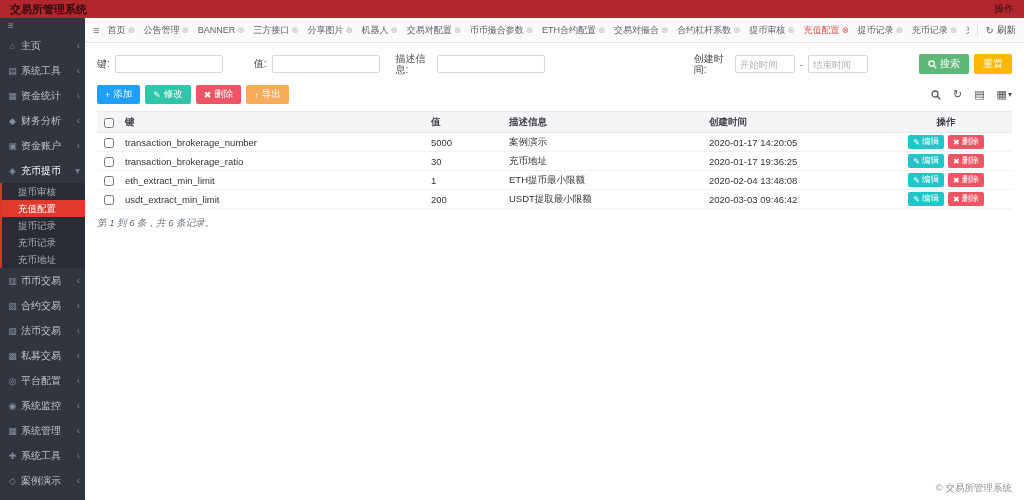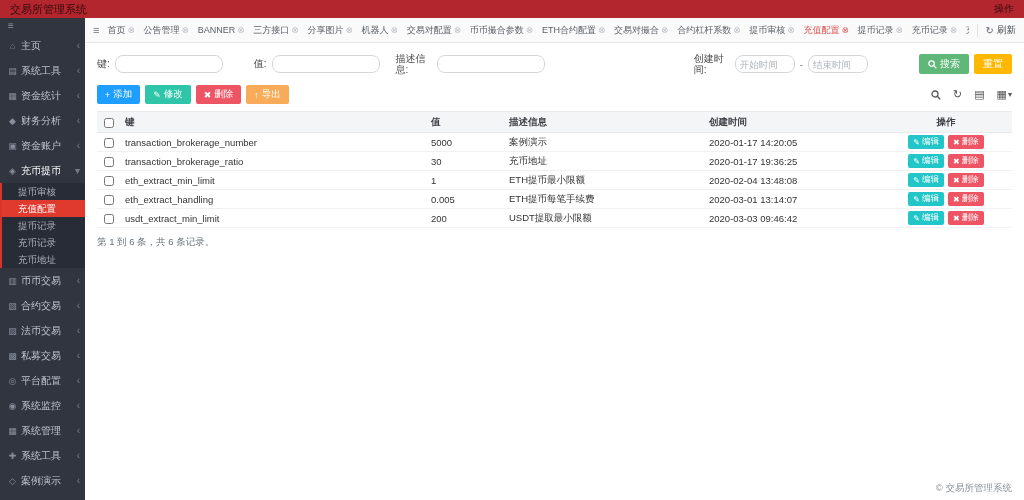--- a/index.html
+++ b/index.html
@@ -6,21 +6,21 @@
   html,body{ width:1024px; height:500px; margin:0; overflow:hidden;
     font-family:"Liberation Sans","DejaVu Sans",sans-serif; background:#fff; }
   :root{
     --header-bg:#b4262e; --sidebar-bg:#313540; --submenu-bg:#282c36;
     --active-red:#e0392e; --tab-active:#d9534f; --accent-blue:#1e9fff;
     --accent-teal:#2ec5a8; --accent-teal2:#23c6c8; --accent-red:#ed5565;
     --accent-orange:#f8ac59; --accent-orange2:#ffb800; --accent-green:#5fb878;
   }
   .header{ height:18px; background:var(--header-bg); display:flex; align-items:center;
     justify-content:space-between; padding:0 10px; font-size:11px; }
-  .app-title{ font-weight:400; color:rgba(0,0,0,.72); }
+  .app-title{ font-weight:700; color:rgba(0,0,0,.72); }
   .header-right{ color:rgba(0,0,0,.68); font-size:10px; cursor:pointer; }
   .main{ display:flex; height:482px; }
   
   .sidebar{ width:85px; min-width:85px; background:var(--sidebar-bg); overflow:hidden; }
   .side-toggle{ height:15px; display:flex; align-items:center; padding:0 8px;
     color:#8d93a0; font-size:10px; cursor:pointer; }
   .side-item{ height:25px; display:flex; align-items:center; padding:0 5px 0 7px;
     font-size:10px; color:#c0c4cc; cursor:pointer; white-space:nowrap; }
   .side-item .s-icon{ width:11px; margin-right:3px; font-size:9px; color:#878e9b; text-align:center; }
   .side-item .s-label{ flex:1; overflow:hidden; }
@@ -41,21 +41,21 @@
   .tab-close{ color:#b7bcc2; font-size:8.5px; }
   .tab.active{ color:var(--tab-active); }
   .tab.active .tab-close{ color:inherit; }
   .refresh{ display:flex; align-items:center; gap:3px; font-size:9.5px; color:#4a4f55;
     padding-left:8px; border-left:1px solid #e3e3e3; cursor:pointer; }
   .r-icon{ font-size:10px; color:#667; }
   .page{ padding:8px 12px 0; flex:1; }
   
   .filters{ display:flex; align-items:center; font-size:10px; color:#4a4a4a; margin:2px 0 10px; gap:5px; }
   label.wrap{ width:36px; line-height:1.12; display:inline-block; }
-  .txt{ height:18px; border:1px solid #d4d7da; border-radius:8px; font-size:9.5px;
+  .txt{ height:18px; border:1px solid #d4d7da; border-radius:2px; font-size:9.5px;
     padding:0 4px; width:108px; color:#333; outline:none; background:#fff; font-family:inherit; }
   .txt::placeholder{ color:#aeb3b8; }
   .txt.time{ width:60px; }
   .time-group{ margin-left:auto; display:flex; align-items:center; gap:5px; }
   .sep{ color:#888; }
   .btn{ display:inline-flex; align-items:center; gap:3px; border:none; border-radius:2px;
     color:#fff; cursor:pointer; font-family:inherit; }
   .btn-search{ background:var(--accent-green); height:20px; padding:0 9px; font-size:10px;margin-left:46px; }
   .btn-reset{ background:var(--accent-orange2); height:20px; padding:0 9px; font-size:10px; }
   
@@ -80,21 +80,21 @@
   input[type=checkbox]{ width:10px; height:10px; margin:0; vertical-align:middle; }
   .col-value{ width:78px; }
   .col-desc{ width:200px; }
   .col-time{ width:175px; }
   .col-ops{ width:132px; text-align:center; }
   .pill{ display:inline-flex; align-items:center; gap:2px; height:14px; padding:0 5px;
     border:none; border-radius:2px; color:#fff; font-size:8.5px; cursor:pointer; margin:0 2px; font-family:inherit; }
   .p-edit{ background:var(--accent-teal2); }
   .p-del{ background:var(--accent-red); }
   .pi{ font-size:8px; }
-  .summary{ font-size:9.5px; color:#667077; margin-top:8px; }
+  .summary{ font-size:9.5px; color:#667077; margin-top:8px;font-style:italic; }
   .copyright{ position:absolute; right:12px; bottom:5px; font-size:9.5px; color:#8a8f94; }
 </style>
 </head>
 <body>
 
 <div class="header">
   <span class="app-title">交易所管理系统</span>
   <span class="header-right">操作</span>
 </div>
 
@@ -355,28 +355,20 @@
             <tr>
               <td class="c-check"><input type="checkbox" style=""></td>
               <td class="col-key">eth_extract_min_limit</td>
               <td class="col-value">1</td>
               <td class="col-desc">ETH提币最小限额</td>
               <td class="col-time">2020-02-04 13:48:08</td>
               <td class="col-ops"><button class="pill p-edit"><span class="pi">✎</span>编辑</button><button class="pill p-del"><span class="pi">✖</span>删除</button></td>
             </tr>
             <tr>
               <td class="c-check"><input type="checkbox" style=""></td>
-              <td class="col-key">eth_extract_handling</td>
-              <td class="col-value">0.005</td>
-              <td class="col-desc">ETH提币每笔手续费</td>
-              <td class="col-time">2020-03-01 13:14:07</td>
-              <td class="col-ops"><button class="pill p-edit"><span class="pi">✎</span>编辑</button><button class="pill p-del"><span class="pi">✖</span>删除</button></td>
-            </tr>
-            <tr>
-              <td class="c-check"><input type="checkbox" style=""></td>
               <td class="col-key">usdt_extract_min_limit</td>
               <td class="col-value">200</td>
               <td class="col-desc">USDT提取最小限额</td>
               <td class="col-time">2020-03-03 09:46:42</td>
               <td class="col-ops"><button class="pill p-edit"><span class="pi">✎</span>编辑</button><button class="pill p-del"><span class="pi">✖</span>删除</button></td>
             </tr>
           </tbody>
       </table>
       <div class="summary">第 1 到 6 条，共 6 条记录。</div>
     </div>

